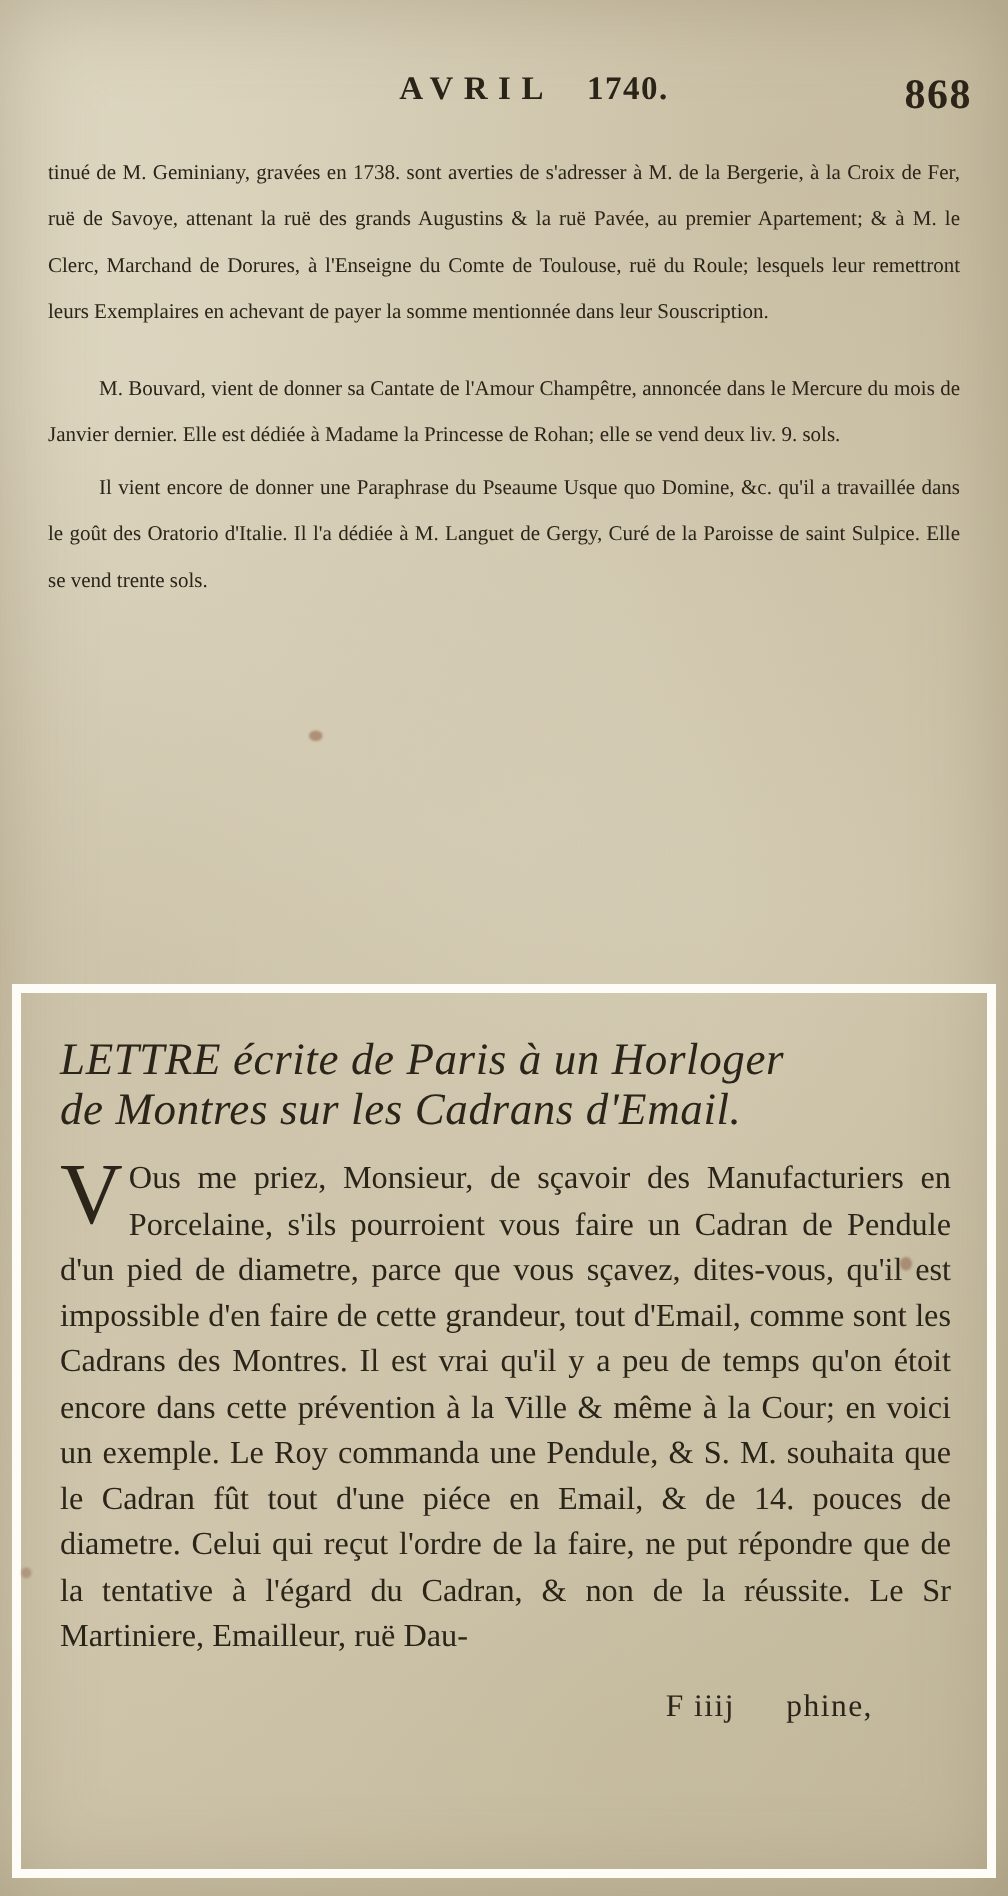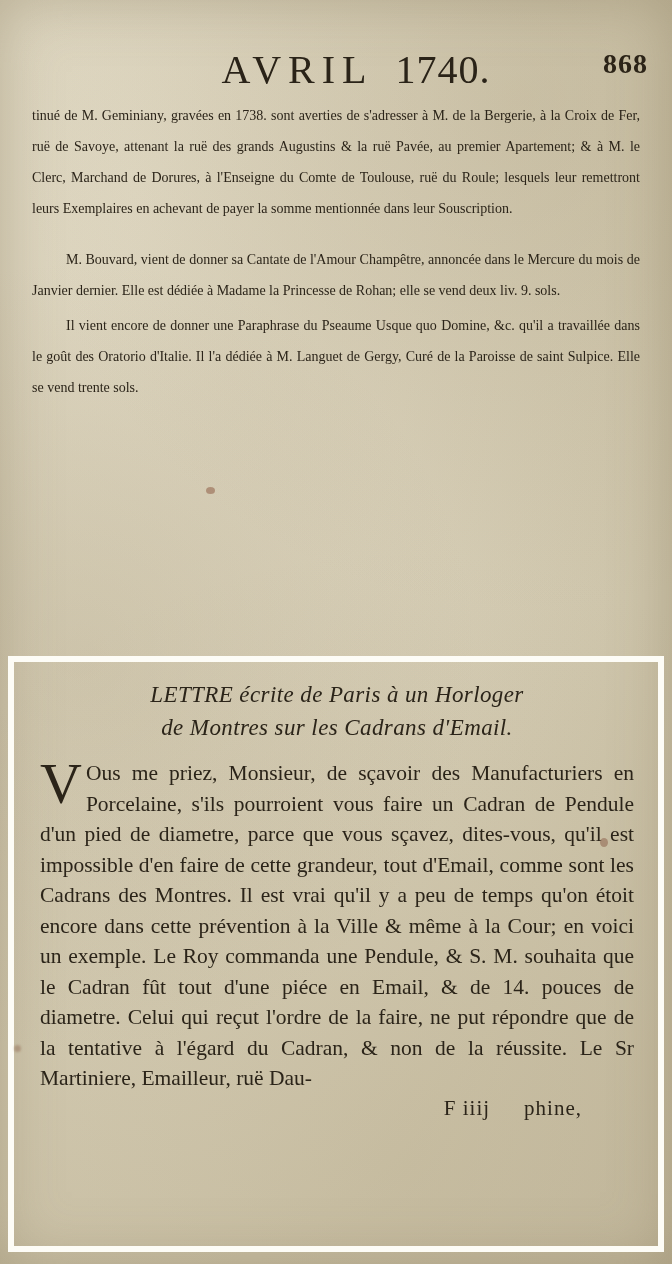--- a/index.html
+++ b/index.html
@@ -46,23 +46,23 @@
     position: absolute;
     top: 46px;
     left: 0;
     width: 672px;
     text-align: center;
     color: #2a2318;
     z-index: 3;
   }
   .header-inner {
     display: inline-block;
-    font-size: 40px;
+    font-size: 22px;
     letter-spacing: 5px;
-    font-weight: 400;
+    font-weight: 700;
     font-family: "Liberation Serif", serif;
     margin-left: 40px;
   }
   .header-month { letter-spacing: 7px; }
   .header-year {
     letter-spacing: 1px;
     margin-left: 22px;
     font-family: "Liberation Serif", serif;
   }
   .folio {
@@ -105,44 +105,43 @@
   }
   .frame-inner {
     position: absolute;
     inset: 0;
     padding: 12px 24px 10px 26px;
     box-sizing: border-box;
     color: #2b2419;
     background: transparent;
   }
   .article-title {
-    text-align: center;
     font-style: italic;
-    font-size: 23px;
+    font-size: 30px;
     line-height: 33px;
     letter-spacing: .4px;
-    margin: 4px 0 6px 0;
+    margin: 16px 0 6px 0;
   }
   .article-body {
     font-size: 21.5px;
     line-height: 30.5px;
     text-align: justify;
     margin-top: 14px;
   }
   .dropcap {
     float: left;
     font-size: 58px;
     line-height: 44px;
     padding: 4px 4px 0 0;
     font-family: "Liberation Serif", serif;
     color: #2b2419;
   }
   .catch {
     text-align: right;
-    margin-top: 2px;
+    margin-top: 19px;
     font-size: 21px;
     letter-spacing: 1px;
     padding-right: 52px;
   }
   .catch .sig { margin-right: 34px; }
 
   .stain {
     position: absolute;
     border-radius: 50%;
     pointer-events: none;

